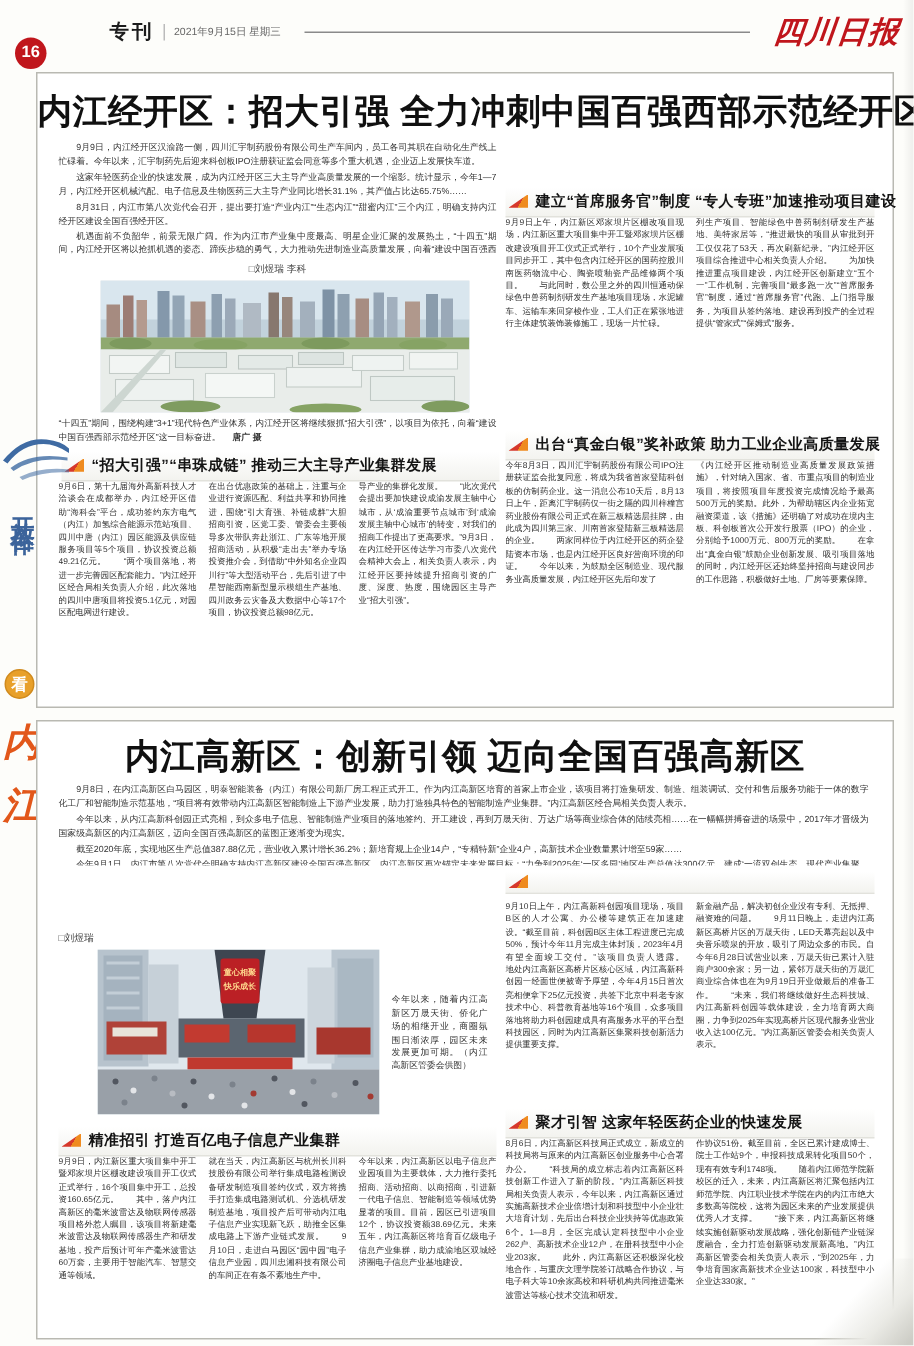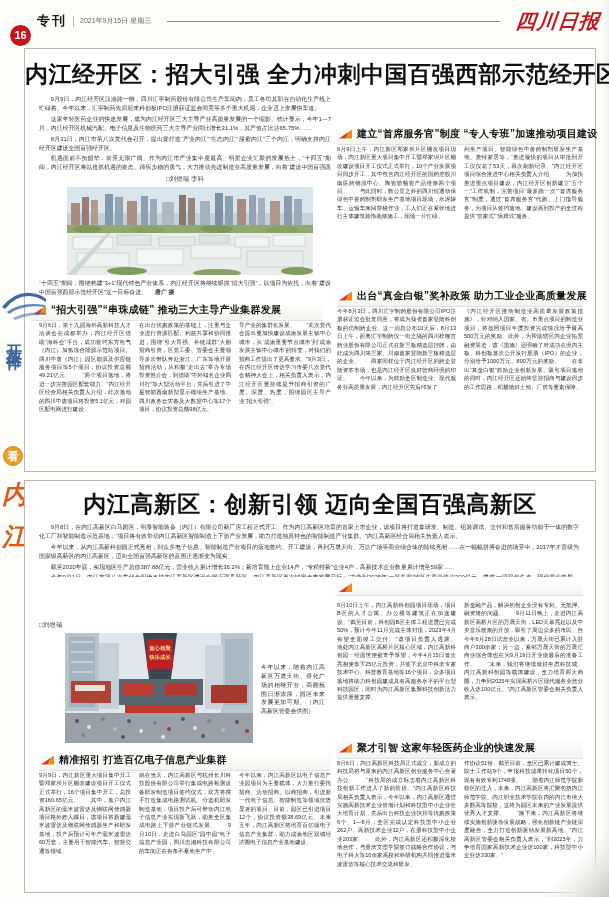--- a/index.html
+++ b/index.html
@@ -5,21 +5,21 @@
   * { margin:0; padding:0; box-sizing:border-box; }
   html,body { width:609px; height:897px; }
   body { position:relative; background:#fdfdfa; overflow:hidden;
          font-family:"Liberation Sans","DejaVu Sans",sans-serif; color:#222; }
 
   
   .hdr { position:absolute; top:8px; left:10px; width:590px; height:26px;
          display:flex; align-items:center; gap:6px; }
   .pg-circle { width:21px; height:21px; border-radius:50%; background:#c0161c; color:#fff;
                font-size:11px; font-weight:bold; display:flex; align-items:center; justify-content:center; flex:0 0 auto;margin-top:28px;}
-  .sec { font-size:13px; font-weight:bold; letter-spacing:2px; color:#1c1c1c; }
+  .sec { font-size:13px; font-weight:bold; letter-spacing:2px; color:#1c1c1c;margin-left:36px; }
   .hdr-div { width:1px; height:11px; background:#bbb; }
   .hdr-date { font-size:7px; color:#666; white-space:nowrap; }
   .hdr-rule { flex:1; height:1px; background:#8a8a8a; margin:0 10px; }
   .masthead { font-size:20px; font-weight:bold; font-style:italic; color:#c0161c;
               font-family:"Liberation Serif","DejaVu Serif",serif; transform:skewX(-6deg); letter-spacing:1px; }
 
   
   .box { position:absolute; left:24px; width:572px; border:1px solid #b9b9b2; background:#fff; }
   #box1 { top:48px; height:424px; }
   #box2 { top:480px; height:413px; }
@@ -142,21 +142,21 @@
       <path d="M0 88 L40 46 44 46 8 88 Z" fill="#cdd6d1"></path>
       <ellipse cx="60" cy="84" rx="20" ry="4" fill="#7f9c60"></ellipse>
         <ellipse cx="150" cy="86" rx="24" ry="4" fill="#86a364"></ellipse>
       <ellipse cx="230" cy="84" rx="16" ry="4" fill="#7f9c60"></ellipse>
     </svg>
   </div>
   <div class="caption" style="top:230px; left:14px; width:292px; height:20px;">
     <span>“十四五”期间，围绕构建“3+1”现代特色产业体系，内江经开区将继续狠抓“招大引强”，以项目为依托，向着“建设中国百强西部示范经开区”这一目标奋进。</span><span class="credit">唐广 摄</span>
   </div>
 
-  <div class="subhead" style="top:252px; left:6px; width:292px;">
+  <div class="subhead" style="top:252px; left:16px; width:292px;">
     <span class="flag"></span>
     <b>“招大引强”“串珠成链” 推动三大主导产业集群发展</b>
   </div>
   <div class="cols" style="top:272px; left:14px; width:292px; height:142px;">
     <div class="col">9月6日，第十九届海外高新科技人才洽谈会在成都举办，内江经开区借助“海科会”平台，成功签约东方电气（内江）加氢综合能源示范站项目、四川中唐（内江）园区能源及供应链服务项目等5个项目，协议投资总额49.21亿元。　　“两个项目落地，将进一步完善园区配套能力。”内江经开区经合局相关负责人介绍，此次落地的四川中唐项目将投资5.1亿元，对园区配电网进行建设。</div>
     <div class="col">在出台优惠政策的基础上，注重与企业进行资源匹配、利益共享和协同推进，围绕“引大育强、补链成群”大胆招商引资，区党工委、管委会主要领导多次带队奔赴浙江、广东等地开展招商活动，从积极“走出去”举办专场投资推介会，到借助“中外知名企业四川行”等大型活动平台，先后引进了中星智能西南新型显示模组生产基地、四川政务云灾备及大数据中心等17个项目，协议投资总额98亿元。</div>
     <div class="col">导产业的集群化发展。　　“此次党代会提出要加快建设成渝发展主轴中心城市，从‘成渝重要节点城市’到‘成渝发展主轴中心城市’的转变，对我们的招商工作提出了更高要求。”9月3日，在内江经开区传达学习市委八次党代会精神大会上，相关负责人表示，内江经开区要持续提升招商引资的广度、深度、热度，围绕园区主导产业“招大引强”。</div>
   </div>
 
   <div class="subhead" style="top:76px; left:312px; width:246px;">

